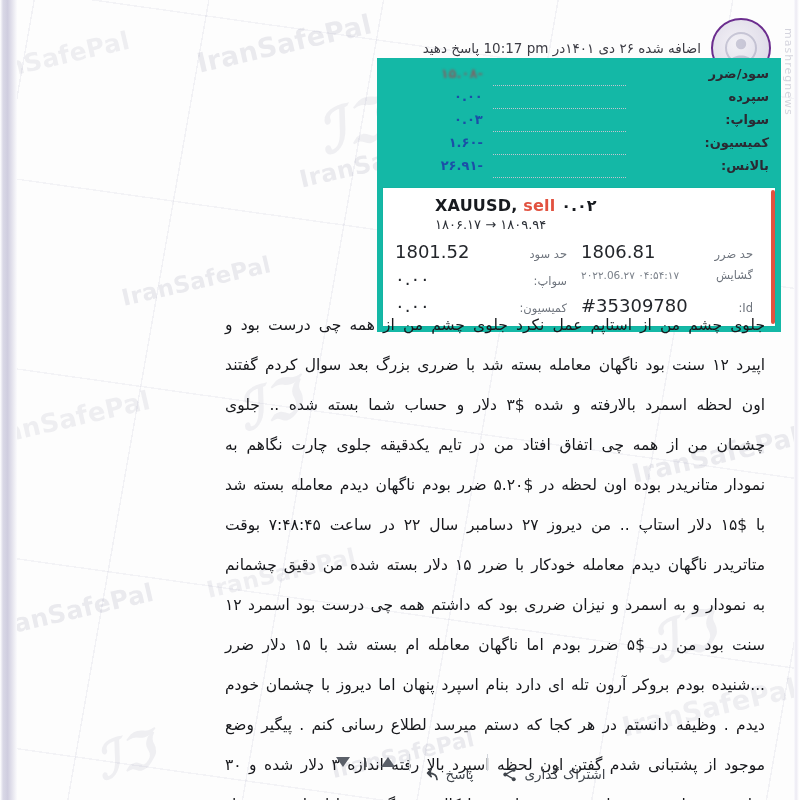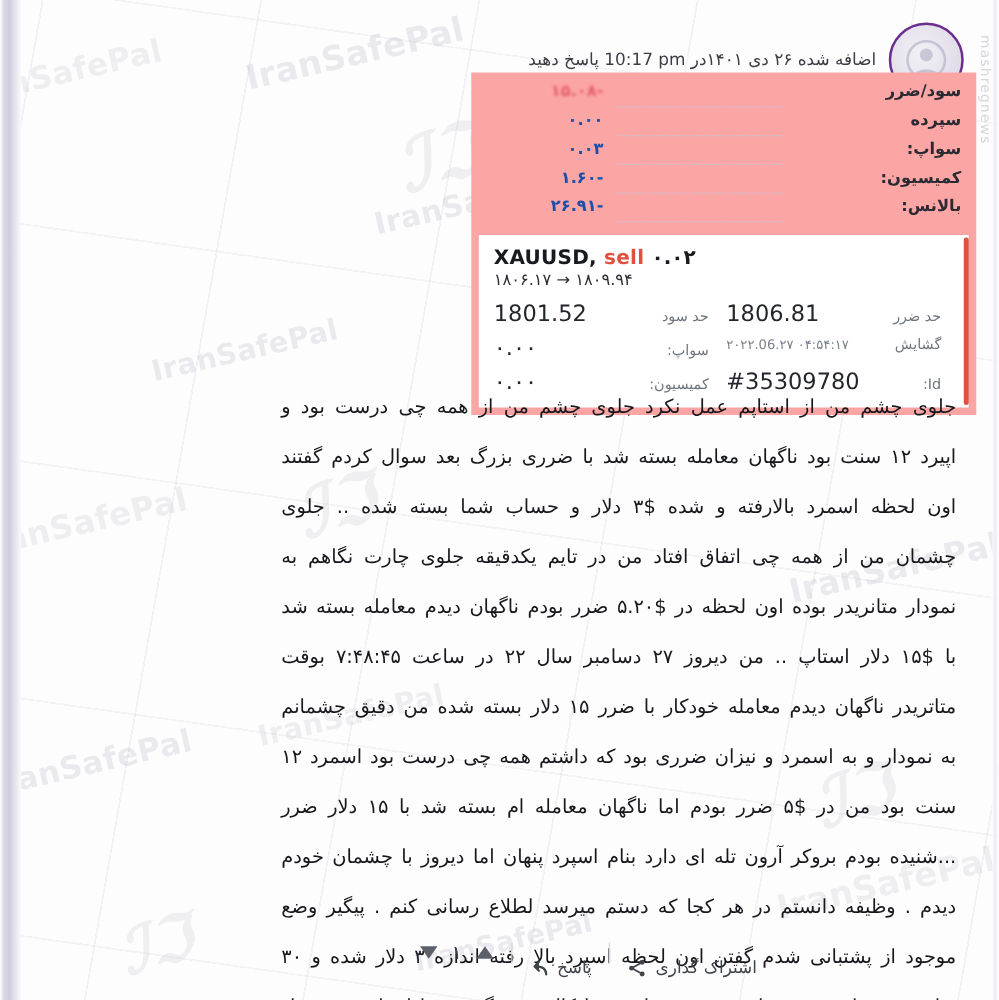--- a/index.html
+++ b/index.html
@@ -136,21 +136,21 @@
     font-family: "DejaVu Sans", sans-serif;
   }
   .meta-ltr { direction: ltr; unicode-bidi: embed; display: inline-block; }
 
   
   .trade-shot {
     position: absolute;
     top: 58px;
     right: 18px;
     width: 404px;
-    background: #fca5a5;
+    background: #14b8a6;
     padding: 4px 6px 6px 6px;
     box-sizing: border-box;
     filter: blur(.15px);
   }
   .summary-table {
     width: 100%;
     border-collapse: collapse;
     direction: rtl;
     font-family: "DejaVu Sans", sans-serif;
   }
@@ -198,20 +198,21 @@
     width: 4px;
     height: calc(100% - 4px);
     background: #e2513f;
     border-radius: 2px;
   }
   .deal-inner { padding-right: 12px; direction: ltr; }
   .deal-top {
     display: flex;
     justify-content: space-between;
     align-items: flex-start;
+    margin-left: 40px;
   }
   .deal-symbol {
     font-size: 16px;
     font-weight: 700;
     color: #171a1f;
     letter-spacing: .2px;
     font-family: "DejaVu Sans", sans-serif;
   }
   .deal-symbol .sell { color: #e2513f; font-weight: 700; }
   .deal-symbol .vol { color: #171a1f; font-weight: 700; }

